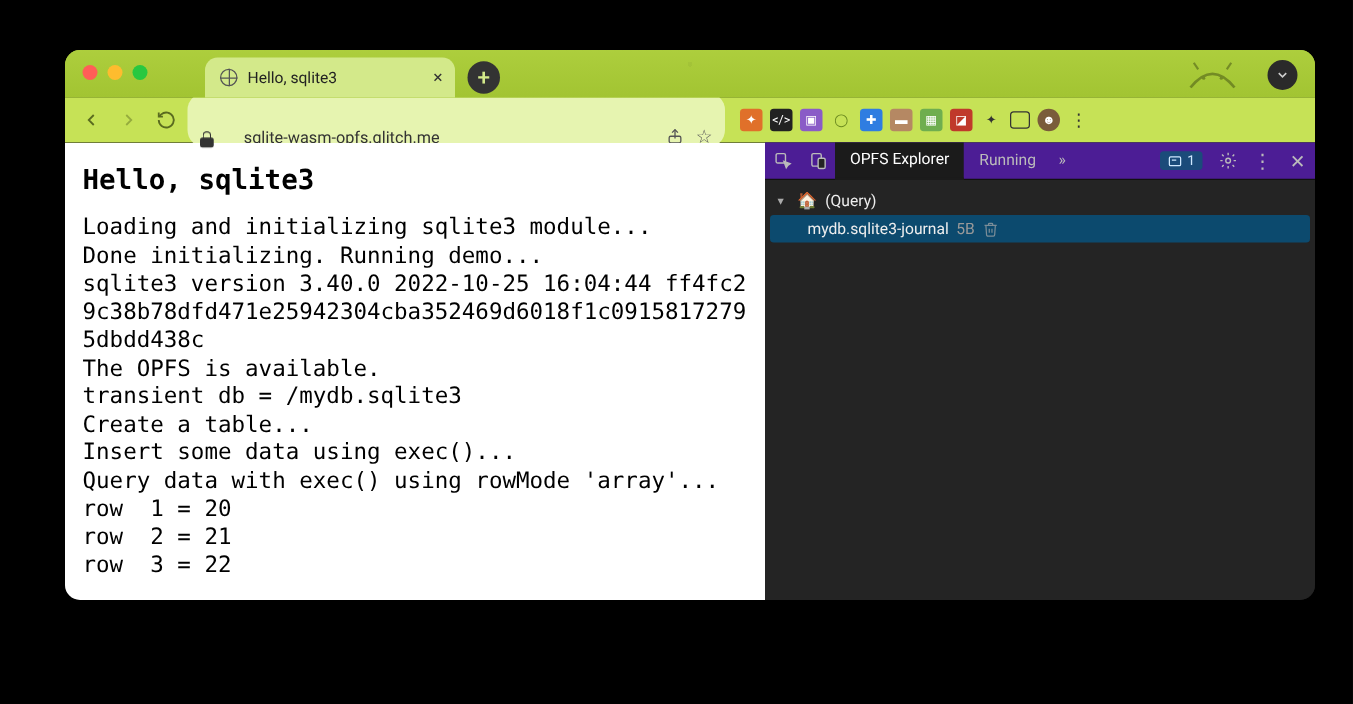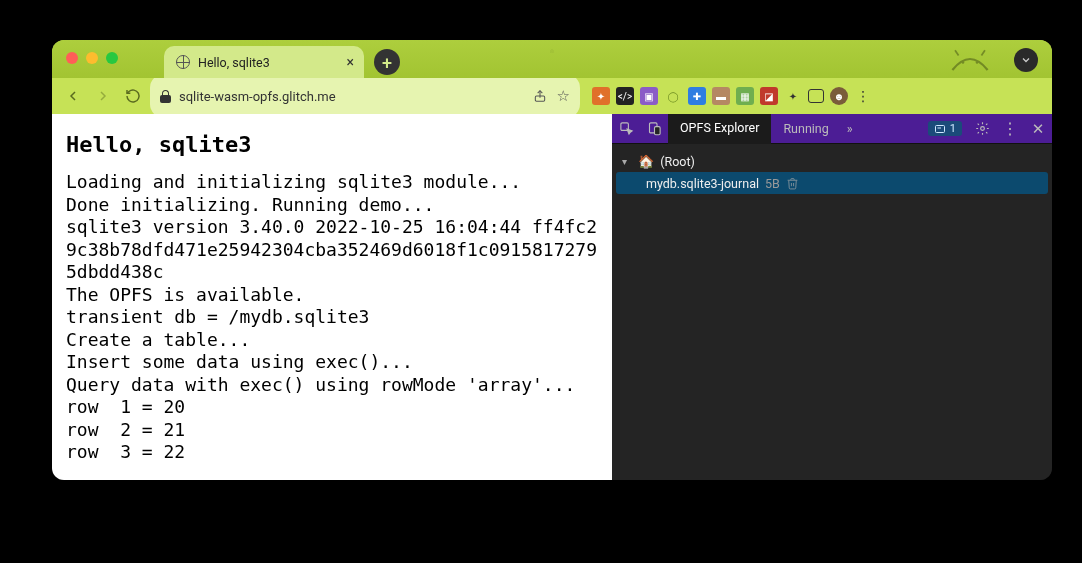--- a/index.html
+++ b/index.html
@@ -42,22 +42,22 @@
     position:absolute; right:14px; top:8px; width:24px;height:24px;border-radius:50%;
     background:#2a2a2a;color:#ddd;display:flex;align-items:center;justify-content:center;font-size:12px;
   }
   
   .addrrow{
     height:36px;background:#c6e256;display:flex;align-items:center;padding:0 8px;gap:4px;
   }
   .navbtn{width:26px;height:26px;display:flex;align-items:center;justify-content:center;color:#5a6b1f;border-radius:50%}
   .navbtn svg{width:16px;height:16px}
   .omnibox{
-    flex:0 0 430px;height:44px;background:#e6f4b0;border-radius:14px;display:flex;align-items:center;
-    padding:0 10px;gap:8px;color:#333;font-size:13px;
+    flex:0 0 430px;height:44px;background:#e6f4b0;border-radius:14px;display:flex;align-items:flex-end;
+    padding:0 10px;gap:24px;color:#333;font-size:13px;
   }
   .lock{width:11px;height:13px;position:relative}
   .lock::before{content:"";position:absolute;bottom:0;left:0;right:0;height:8px;background:#333;border-radius:2px}
   .lock::after{content:"";position:absolute;top:0;left:2px;right:2px;height:7px;border:1.6px solid #333;border-bottom:none;border-radius:5px 5px 0 0}
   .omniend{margin-left:auto;display:flex;gap:10px;align-items:center;color:#555}
   .exticons{display:flex;gap:6px;align-items:center;margin-left:8px}
   .ext{width:18px;height:18px;border-radius:3px;display:flex;align-items:center;justify-content:center;font-size:10px;color:#fff}
   
   .split{display:flex;height:calc(100% - 74px)}
   .page{flex:1;background:#fff;padding:18px 14px;overflow:auto}
@@ -206,21 +206,21 @@
               <path d="M12 2v3M12 19v3M4.2 4.2l2.1 2.1M17.7 17.7l2.1 2.1M2 12h3M19 12h3M4.2 19.8l2.1-2.1M17.7 6.3l2.1-2.1"></path>
             </svg>
         </div>
         <div class="dt-ic" style="font-size:16px">⋮</div>
         <div class="dt-ic" style="font-size:15px">✕</div>
       </div>
       <div class="dt-body">
         <div class="tree-row">
           <span class="caret">▾</span>
           <span class="root-ic">🏠</span>
-          <span class="name">(Root)</span>
+          <span class="name">(Query)</span>
         </div>
         <div id="tree-rows">
             <div class="tree-row sel">
               <span class="indent"></span>
               <span class="name">mydb.sqlite3-journal</span> 
               <span class="size">5B</span> 
               <svg class="trash" viewBox="0 0 24 24" fill="none" stroke="#aaa" stroke-width="1.8">
                 <polyline points="3 6 5 6 21 6"></polyline>
                 <path d="M19 6l-1 14a2 2 0 0 1-2 2H8a2 2 0 0 1-2-2L5 6"></path>
                 <path d="M10 11v6M14 11v6"></path>

